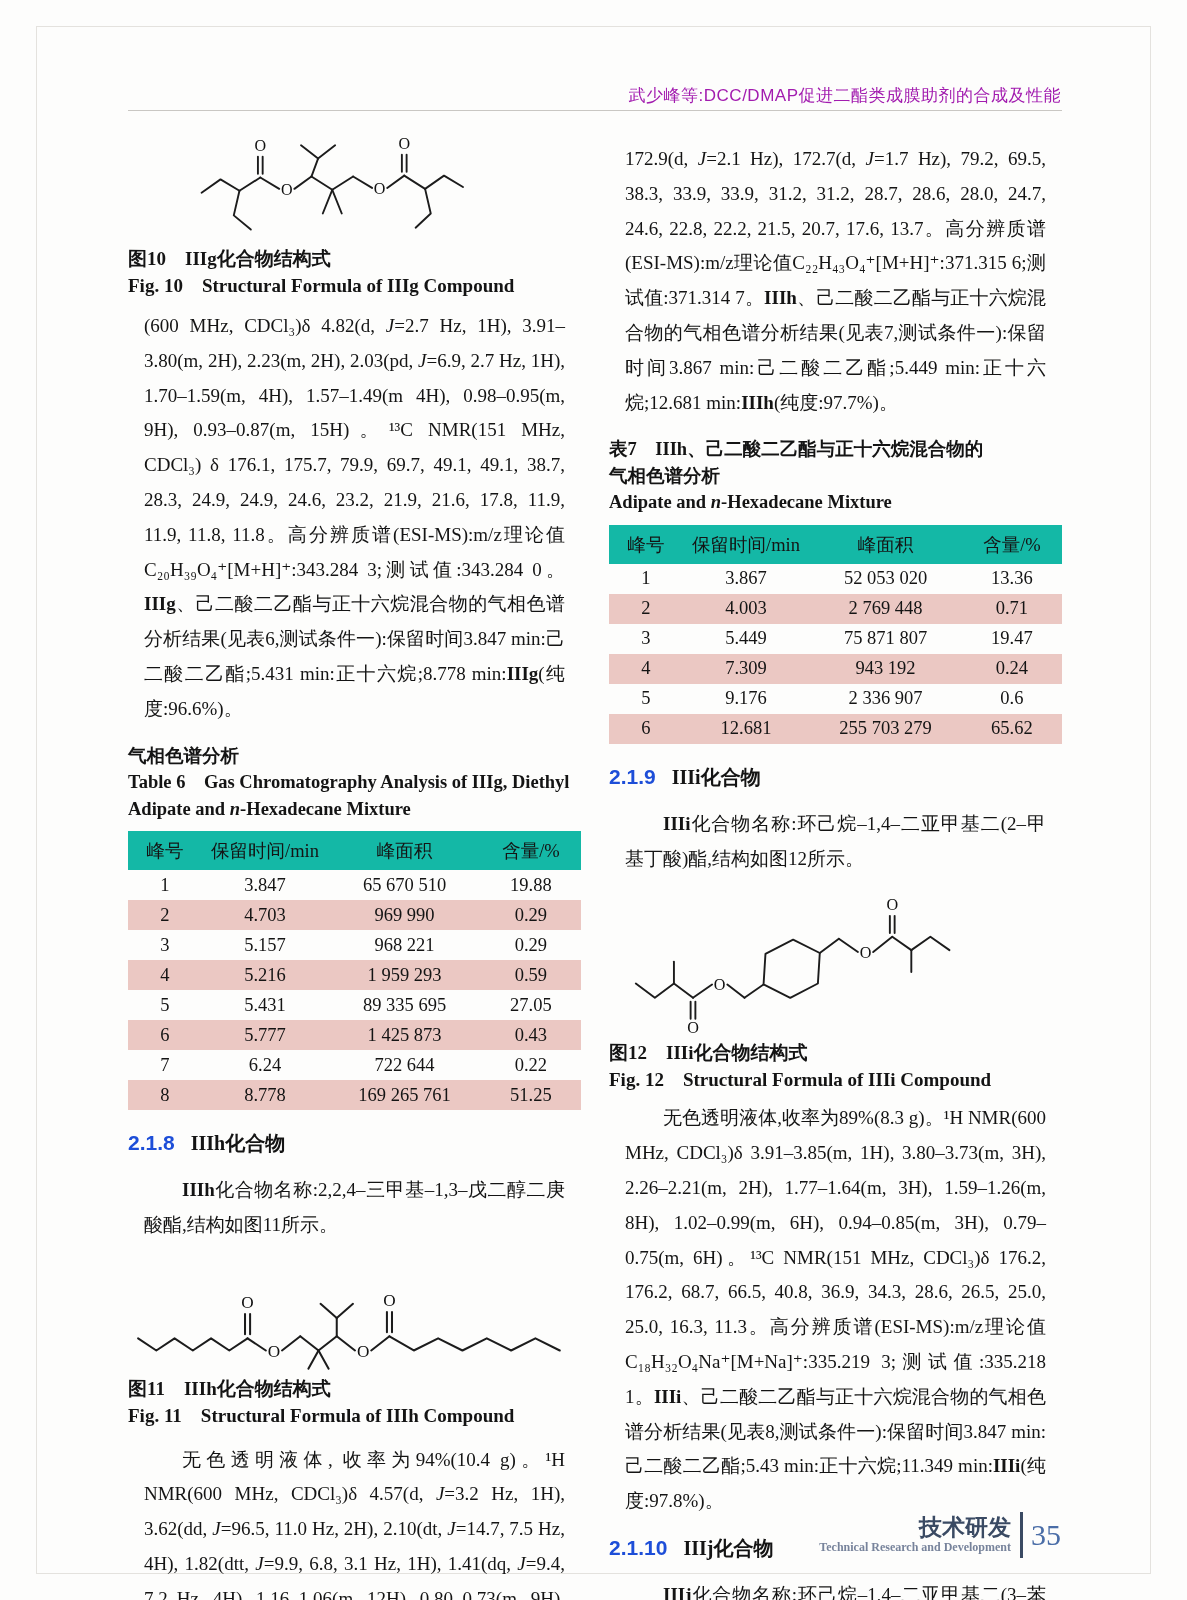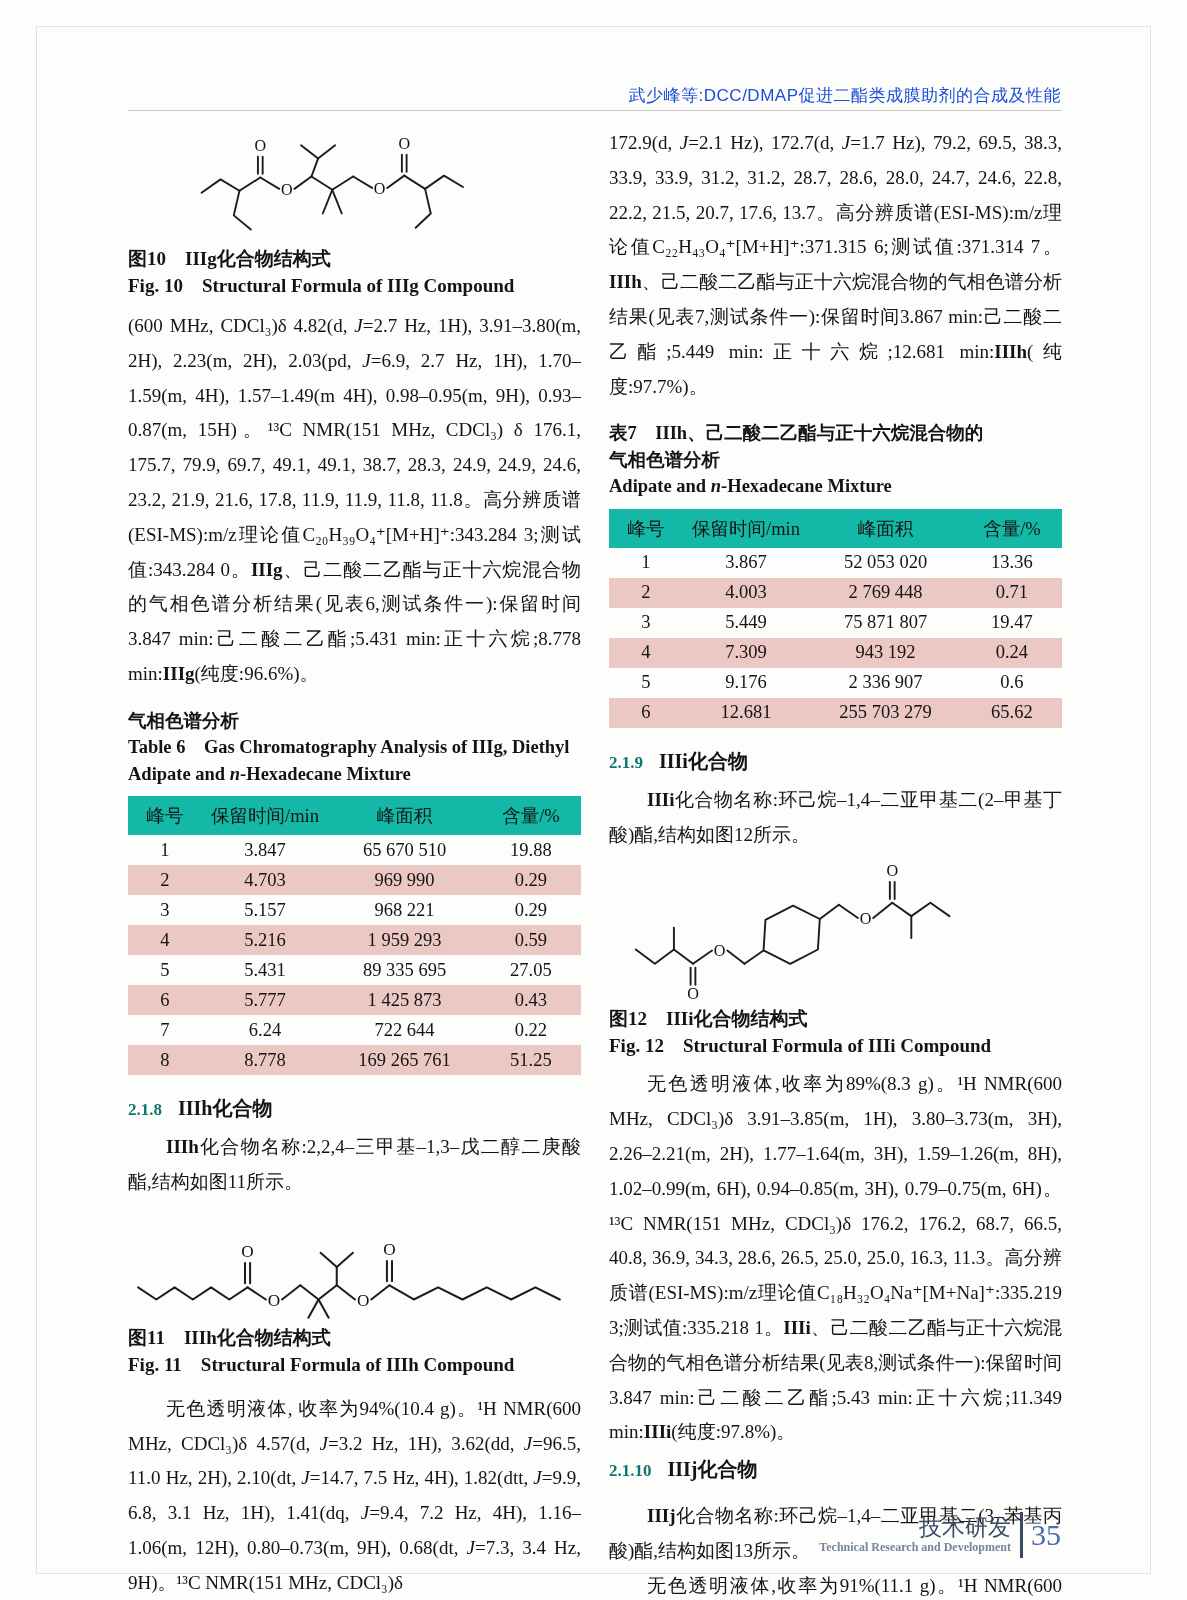--- a/index.html
+++ b/index.html
@@ -2,50 +2,50 @@
 <html><head>
 <meta charset="utf-8">
 <style>
   html,body{margin:0;padding:0}
   body{
     width:1187px;height:1600px;position:relative;background:#fdfdfc;
     font-family:"Liberation Serif","DejaVu Serif",serif;color:#141414;
     overflow:hidden;
   }
   .frame{position:absolute;left:36px;top:26px;width:1113px;height:1546px;border:1px solid #e4e2de;pointer-events:none}
-  .running-head{position:absolute;top:84px;right:126px;font-family:"Liberation Sans","DejaVu Sans",sans-serif;font-size:17px;color:#1d4ed8;letter-spacing:.5px}
+  .running-head{position:absolute;top:84px;right:126px;font-family:"Liberation Sans","DejaVu Sans",sans-serif;font-size:17px;color:#a21caf;letter-spacing:.5px}
   .head-rule{position:absolute;top:110px;left:128px;width:934px;height:1px;background:#c9c7c3}
   .columns{position:absolute;top:126px;left:128px;width:934px;display:flex;gap:28px}
   .col{width:453px}
-  p.body{font-size:19px;line-height:34.8px;text-align:justify;margin:0}
+  p.body{font-size:19px;line-height:34.8px;text-align:justify;margin:16px}
   p.mt{margin-top:10px}
   .indent{text-indent:38px}
   .b{font-weight:bold}
   .i{font-style:italic}
   figure{margin:0;text-align:center}
   .fig10-wrap{margin-top:6px}
   .fig-cap{font-weight:bold;font-size:19px;line-height:27px;text-align:left}
   .tbl-cap{margin-top:16px;margin-bottom:9px;font-weight:bold;font-size:18.5px;line-height:26.5px}
   table{width:100%;border-collapse:collapse;font-size:18.5px;table-layout:fixed}
   thead th{background:#14b8a6;font-weight:normal;padding:7px 2px;text-align:center}
   tbody td{padding:4.5px 2px;text-align:center}
   tbody tr:nth-child(even){background:#ebc8c3}
   th:nth-child(1),td:nth-child(1){width:16%}
   th:nth-child(2),td:nth-child(2){width:28%}
   th:nth-child(3),td:nth-child(3){width:34%}
   th:nth-child(4),td:nth-child(4){width:22%}
   .sec{margin:20px 0 8px;font-size:20px;display:flex;align-items:baseline}
   .sec.tight{margin:6px 0 16px}
-  .secnum{color:#0f766e;font-family:Liberation Serif, serif;font-size:17px}
+  .secnum{color:#1d4ed8;font-family:Liberation Sans, sans-serif;font-size:21px}
   .sectitle{font-weight:bold;margin-left:16px}
   .bond{stroke:#1c1c1c;stroke-width:2;fill:none;stroke-linecap:round;stroke-linejoin:round}
   text.atom{font-family:"Liberation Serif","DejaVu Serif",serif;font-size:17px;fill:#111}
   .footer{position:absolute;right:126px;bottom:42px;display:flex;align-items:center}
   .footer-labels{text-align:right;margin-right:9px}
-  .footer-cn{font-weight:normal;font-size:23px;color:#3a4a63;font-family:"Liberation Sans","DejaVu Sans",sans-serif;line-height:24px}
+  .footer-cn{font-weight:bold;font-size:23px;color:#3a4a63;font-family:"Liberation Sans","DejaVu Sans",sans-serif;line-height:24px}
   .footer-en{font-size:12px;color:#77839b;font-weight:bold;line-height:16px}
   .footer-bar{width:3px;height:46px;background:#3a4a63;margin-right:8px}
   .footer-num{font-size:30px;color:#4a6da7}
 </style>
 </head>
 <body>
 
 <div class="frame"></div>
 
 <div class="running-head">武少峰等:DCC/DMAP促进二酯类成膜助剂的合成及性能</div>

